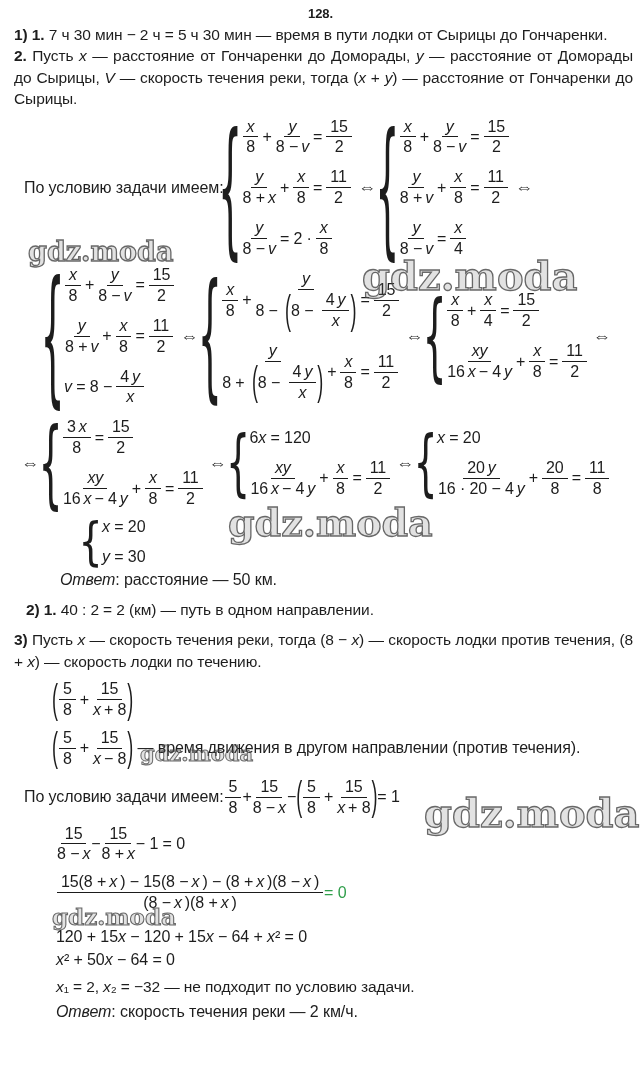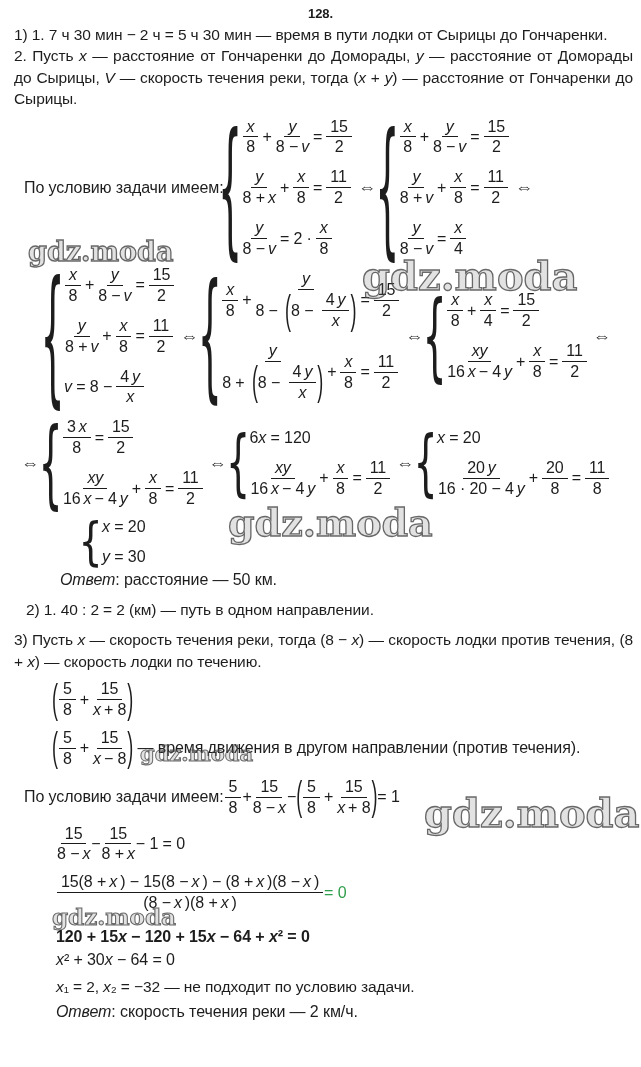--- a/index.html
+++ b/index.html
@@ -5,21 +5,21 @@
   html,body{margin:0;padding:0;background:#fff;}
   body{
     width:641px;height:1067px;position:relative;overflow:hidden;
     font-family:"Liberation Sans","DejaVu Sans",sans-serif;
     font-size:15.5px;color:#1d1d1d;letter-spacing:-0.1px;
   }
   .page{position:relative;width:641px;height:1067px;}
   .title{text-align:center;font-weight:bold;font-size:13px;margin:6px 0 3px 0;}
   .para{margin:0 8px 0 14px;text-align:justify;line-height:1.38;}
   .para .tx{white-space:normal;}
-  .b{font-weight:normal;}
+  .b{font-weight:bold;}
   em,i{font-style:italic;}
   .green{color:var(--green,#2f9e4a);}
   
   .mrow{display:flex;align-items:center;flex-wrap:nowrap;font-size:16px;}
   .tx{white-space:pre;}
   .eq{display:inline-flex;align-items:center;white-space:nowrap;gap:3px;}
   .fr{display:inline-flex;flex-direction:column;align-items:center;line-height:1.12;margin:0 1px;}
   .fr .nu{border-bottom:1.45px solid #1b1b1b;padding:0 4px 1px;display:inline-flex;align-items:center;gap:3px;justify-content:center;}
   .fr .de{padding-top:1px;display:inline-flex;align-items:center;gap:3px;justify-content:center;}
   .sys{display:inline-flex;align-items:center;}
@@ -50,21 +50,21 @@
   .sum{margin:12px 0 0 60px;}
   .ans1{margin:5px 0 0 60px;}
   .s2l1{margin:10px 8px 0 26px;}
   .s2l2{margin:3px 8px 0 60px;}
   .intro{margin:9px 8px 0 14px;}
   .downrow{margin:8px 0 0 52px;}
   .uprow{margin:10px 0 0 52px;}
   .cond3{margin:10px 0 0 24px;}
   .eqr1{margin:8px 0 0 56px;}
   .eqr2{margin:10px 0 16px 56px;}
-  .eqr3{margin:10px 0 0 56px;font-weight:bold;}
+  .eqr3{margin:10px 0 0 56px;}
   .eqr4{margin:5px 0 0 56px;}
   .roots{margin:7px 8px 0 56px;}
   .ans2{margin:5px 8px 0 56px;}
 </style>
 </head>
 <body>
 
 <div class="page">
 
   <div class="title">128.</div>
@@ -792,21 +792,21 @@
           <i>x</i>
           <span>)</span>
         </span>
       </span>
       <span class="green tx"><span>= 0</span></span>
     </div>
   <div class="mrow eqr3">
       <span class="tx"><span>120 + 15</span><i>x</i><span> − 120 + 15</span><i>x</i><span> − 64 + </span><i>x</i><span>² = 0</span></span>
     </div>
   <div class="mrow eqr4">
-      <span class="tx"><i>x</i><span>² + 30</span><i>x</i><span> − 64 = 0</span></span>
+      <span class="tx"><i>x</i><span>² + 50</span><i>x</i><span> − 64 = 0</span></span>
     </div>
   <p class="para roots"><span class="tx"><i>x</i><span>₁ = 2, </span><i>x</i><span>₂ = −32 — не подходит по условию задачи.</span></span></p>
   <div class="mrow ans2">
       <em class="tx">Ответ</em>
       <span class="tx"><span>: скорость течения реки — 2 км/ч.</span></span>
     </div>
 
   <span class="wm wm1">gdz.moda</span>
   <span class="wm wm2">gdz.moda</span>
   <span class="wm wm3">gdz.moda</span>

